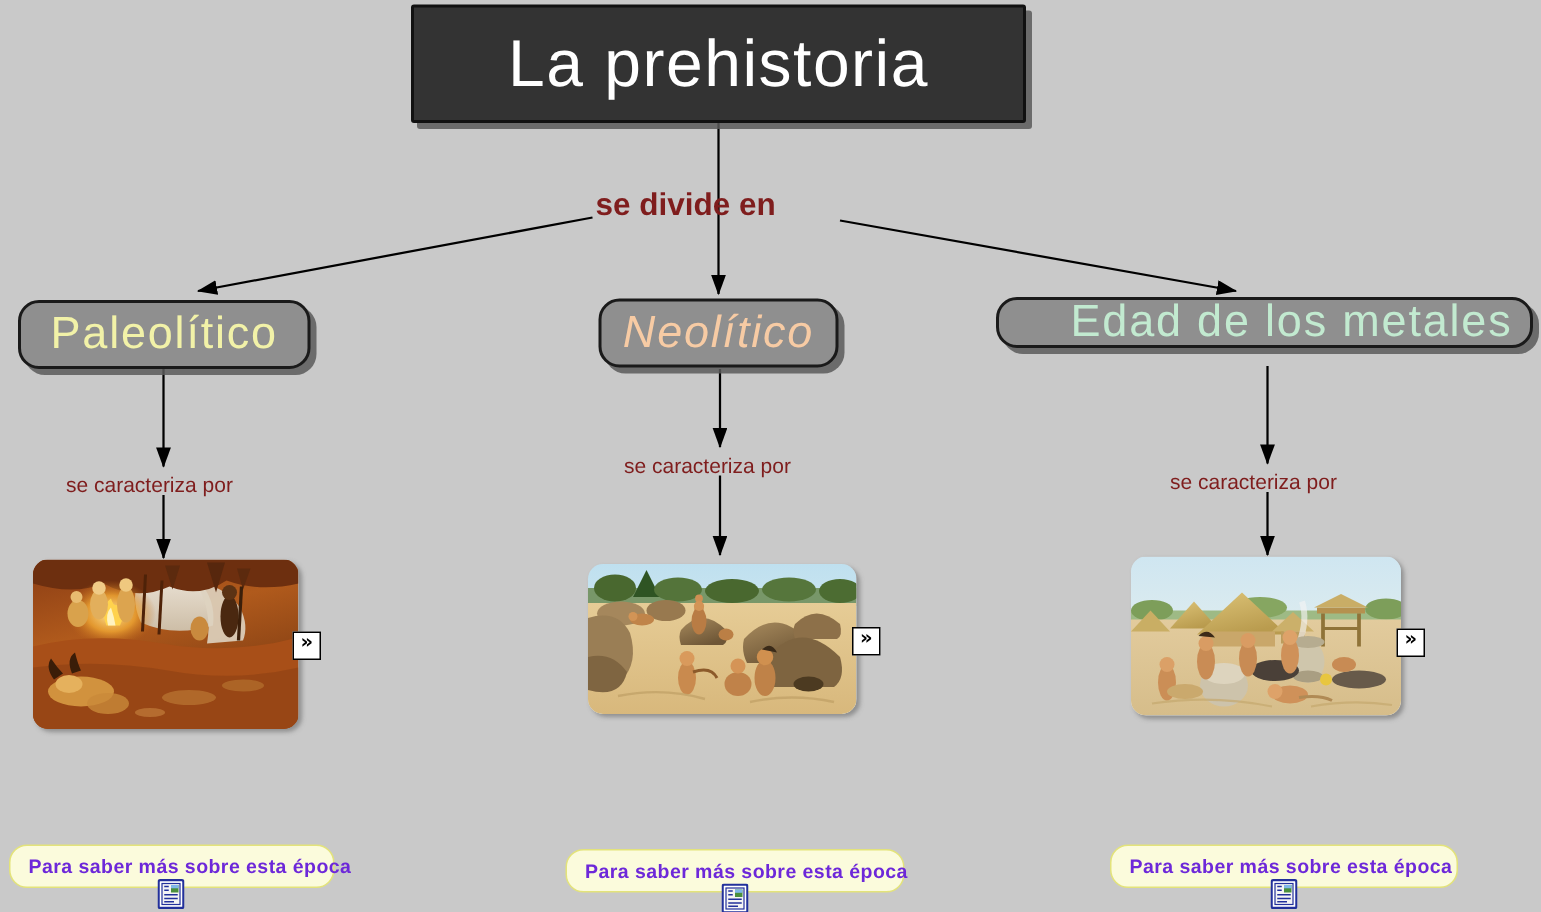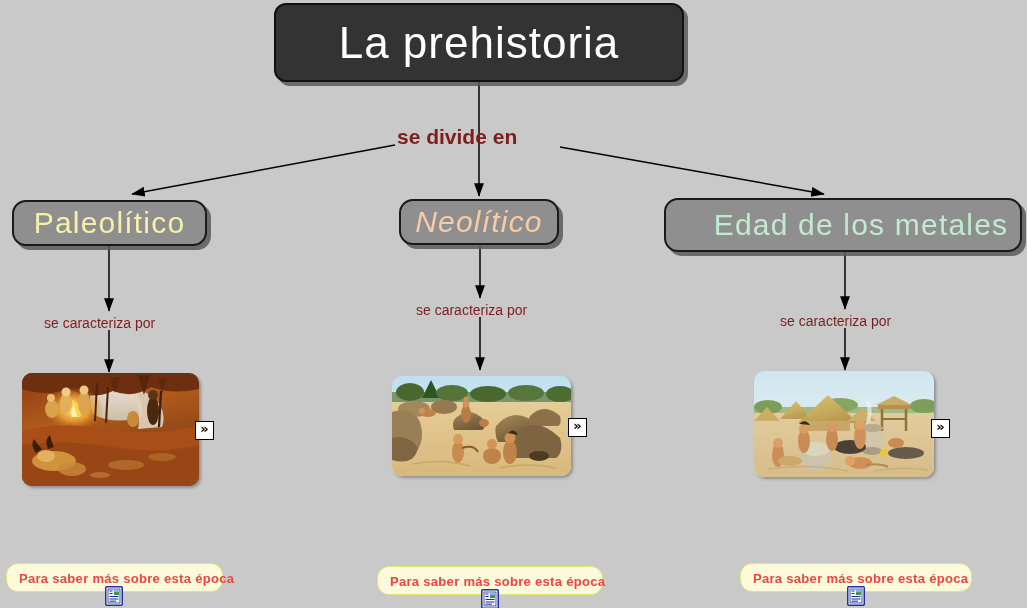--- a/index.html
+++ b/index.html
@@ -39,21 +39,21 @@
     justify-content: center;
     text-align: center;
     white-space: nowrap;
     box-shadow: 4px 4px 0 rgba(90,90,90,0.85);
   }
   .node-title {
     background: #333333;
     color: #ffffff;
     font-size: 44px;
     letter-spacing: 1px;
-    border-radius: 12px;
+    border-radius: 2px;
     border: 2px solid #111;
   }
   .node-era {
     background: #8f8f8f;
     font-size: 30px;
     letter-spacing: 1.2px;
     border-radius: 14px;
   }
   .era-paleo  { color: #f2f2a8; }
   .era-neo    { color: #f7cba4; font-style: italic; }
@@ -104,21 +104,21 @@
     position: absolute;
     box-sizing: border-box;
     background: #fbfbdc;
     border: 1.5px solid #e3e37a;
     border-radius: 12px;
     padding: 5px 12px 4px 12px;
     text-align: center;
     cursor: pointer;
   }
   .info-box .info-text {
-    color: #ef4444;
+    color: #6d28d9;
     font-weight: bold;
     font-size: 13px;
     white-space: nowrap;
     letter-spacing: 0.3px;
   }
   .doc-icon {
     position: absolute;
     width: 18px;
     height: 20px;
     cursor: pointer;
@@ -159,21 +159,21 @@
   <div class="link-label bold" style="left:397px; top:125px;">se divide en</div>
 
   <div class="node node-era era-paleo" style="left:12px; top:200px; width:195px; height:46px;">
     <span>Paleolítico</span>
   </div>
 
   <div class="node node-era era-neo" style="left:399px; top:199px; width:160px; height:46px;">
     <span>Neolítico</span>
   </div>
 
-  <div class="node node-era era-metal" style="left:664px; top:198px; width:358px; height:54px;padding-left:36px;">
+  <div class="node node-era era-metal" style="left:664px; top:198px; width:358px; height:34px;padding-left:36px;">
     <span>Edad de los metales</span>
   </div>
 
   <div class="link-label plain" style="left:44px; top:315px;">se caracteriza por</div>
 
   <div class="link-label plain" style="left:416px; top:302px;">se caracteriza por</div>
 
   <div class="link-label plain" style="left:780px; top:313px;">se caracteriza por</div>
 
   <div class="pic" style="left:22px; top:373px; width:177px; height:113px;">

